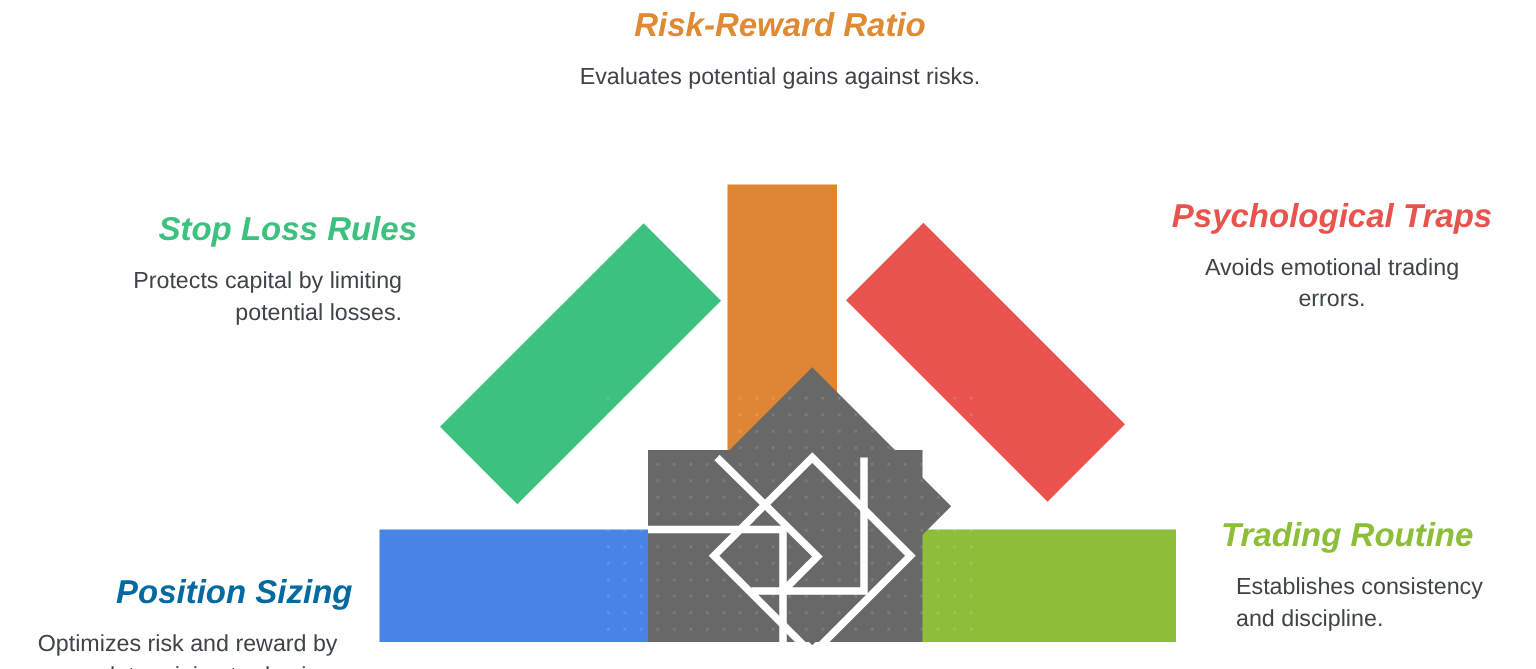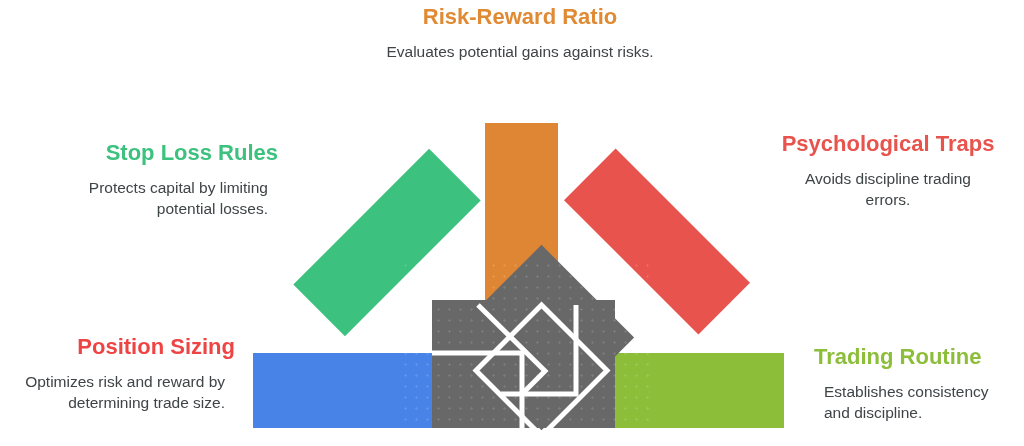--- a/index.html
+++ b/index.html
@@ -20,38 +20,39 @@
 
   
   .label-block {
     position: absolute;
   }
   .label-title {
     font-weight: bold;
     font-size: 22px;
     line-height: 1.22;
     margin: 0 0 9px 0;
+    font-style: italic;
   }
   .label-desc {
     font-size: 15.5px;
     line-height: 1.38;
     color: #3f4447;
     margin: 10px;
   }
 
   .lb-risk     { left: 350px; top: 4px;   width: 340px; text-align: center; }
   .lb-stop     { left: 28px;  top: 140px; width: 250px; text-align: right; }
   .lb-psych    { left: 772px; top: 131px; width: 232px; text-align: center; }
   .lb-position { left: 0px;   top: 334px; width: 235px; text-align: right; }
   .lb-routine  { left: 814px; top: 344px; width: 210px; text-align: left; }
 
   .lb-risk .label-title     { color: #E08A33; }
   .lb-stop .label-title     { color: #3CC17E; }
   .lb-psych .label-title    { color: #E8534E; }
-  .lb-position .label-title { color: #ef4444; }
+  .lb-position .label-title { color: #0369a1; margin-top: 48px; }
   .lb-routine .label-title  { color: #8CBE3A; }
 
   
   #graphic {
     position: absolute;
     left: 0;
     top: 0;
     width: 1024px;
     height: 446px;
   }
@@ -172,21 +173,21 @@
     <p class="label-desc">Evaluates potential gains against risks.</p>
   </div>
 
   <div class="label-block lb-stop">
     <p class="label-title">Stop Loss Rules</p>
     <p class="label-desc">Protects capital by limiting potential losses.</p>
   </div>
 
   <div class="label-block lb-psych">
     <p class="label-title">Psychological Traps</p>
-    <p class="label-desc">Avoids discipline trading errors.</p>
+    <p class="label-desc">Avoids emotional trading errors.</p>
   </div>
 
   <div class="label-block lb-position">
     <p class="label-title">Position Sizing</p>
     <p class="label-desc">Optimizes risk and reward by determining trade size.</p>
   </div>
 
   <div class="label-block lb-routine">
     <p class="label-title">Trading Routine</p>
     <p class="label-desc">Establishes consistency and discipline.</p>

